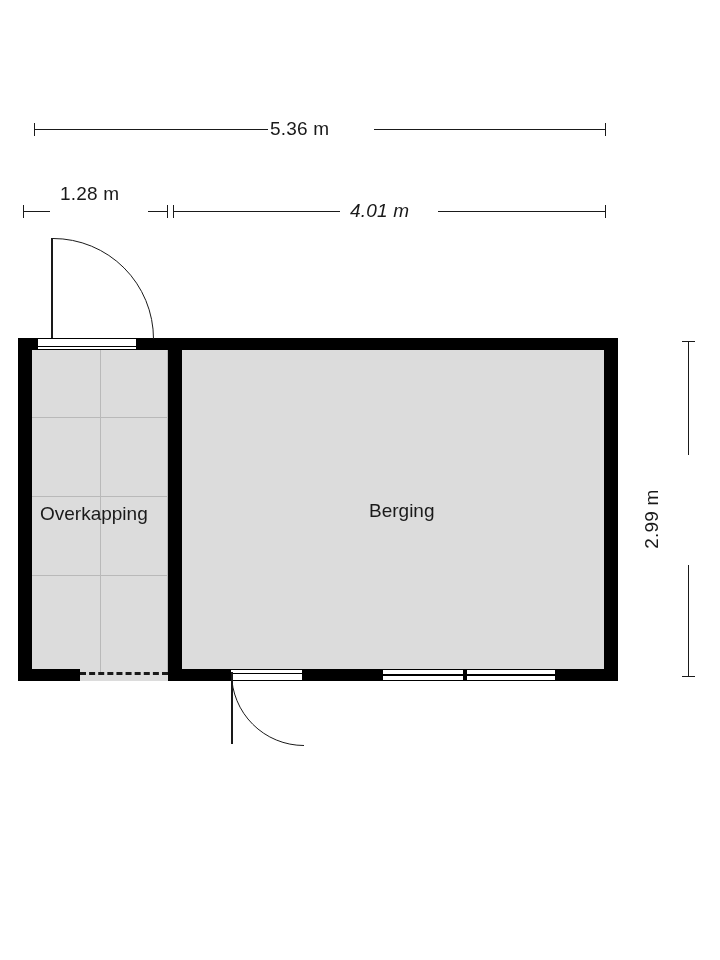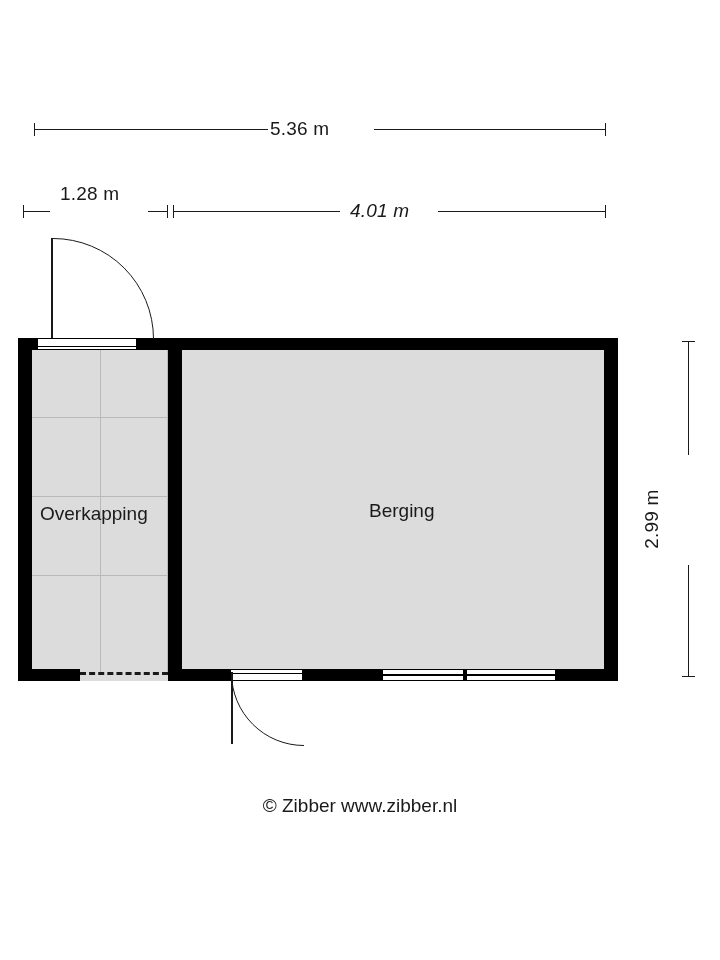--- a/index.html
+++ b/index.html
@@ -248,16 +248,15 @@
 
   </div>
 
   <div class="door-leaf" style="left:51px; top:238px; width:2px; height:100px;"></div>
   <div class="door-arc" style="left:-48px; top:238px; width:200px; height:200px; border-color:#1a1a1a; clip-path: polygon(50% 0%, 100% 0%, 100% 50%, 50% 50%);"></div>
 
   <div class="door-leaf" style="left:231px; top:672px; width:2px; height:72px;"></div>
   <div class="door-arc" style="left:231px; top:600px; width:144px; height:144px; clip-path: polygon(0% 50%, 50% 50%, 50% 100%, 0% 100%);"></div>
 
   <div class="footer">
-    <div class="footer-line2">© Zibber www.zibber.nl</div>
   </div>
 
 </div>
 
 </body></html>

